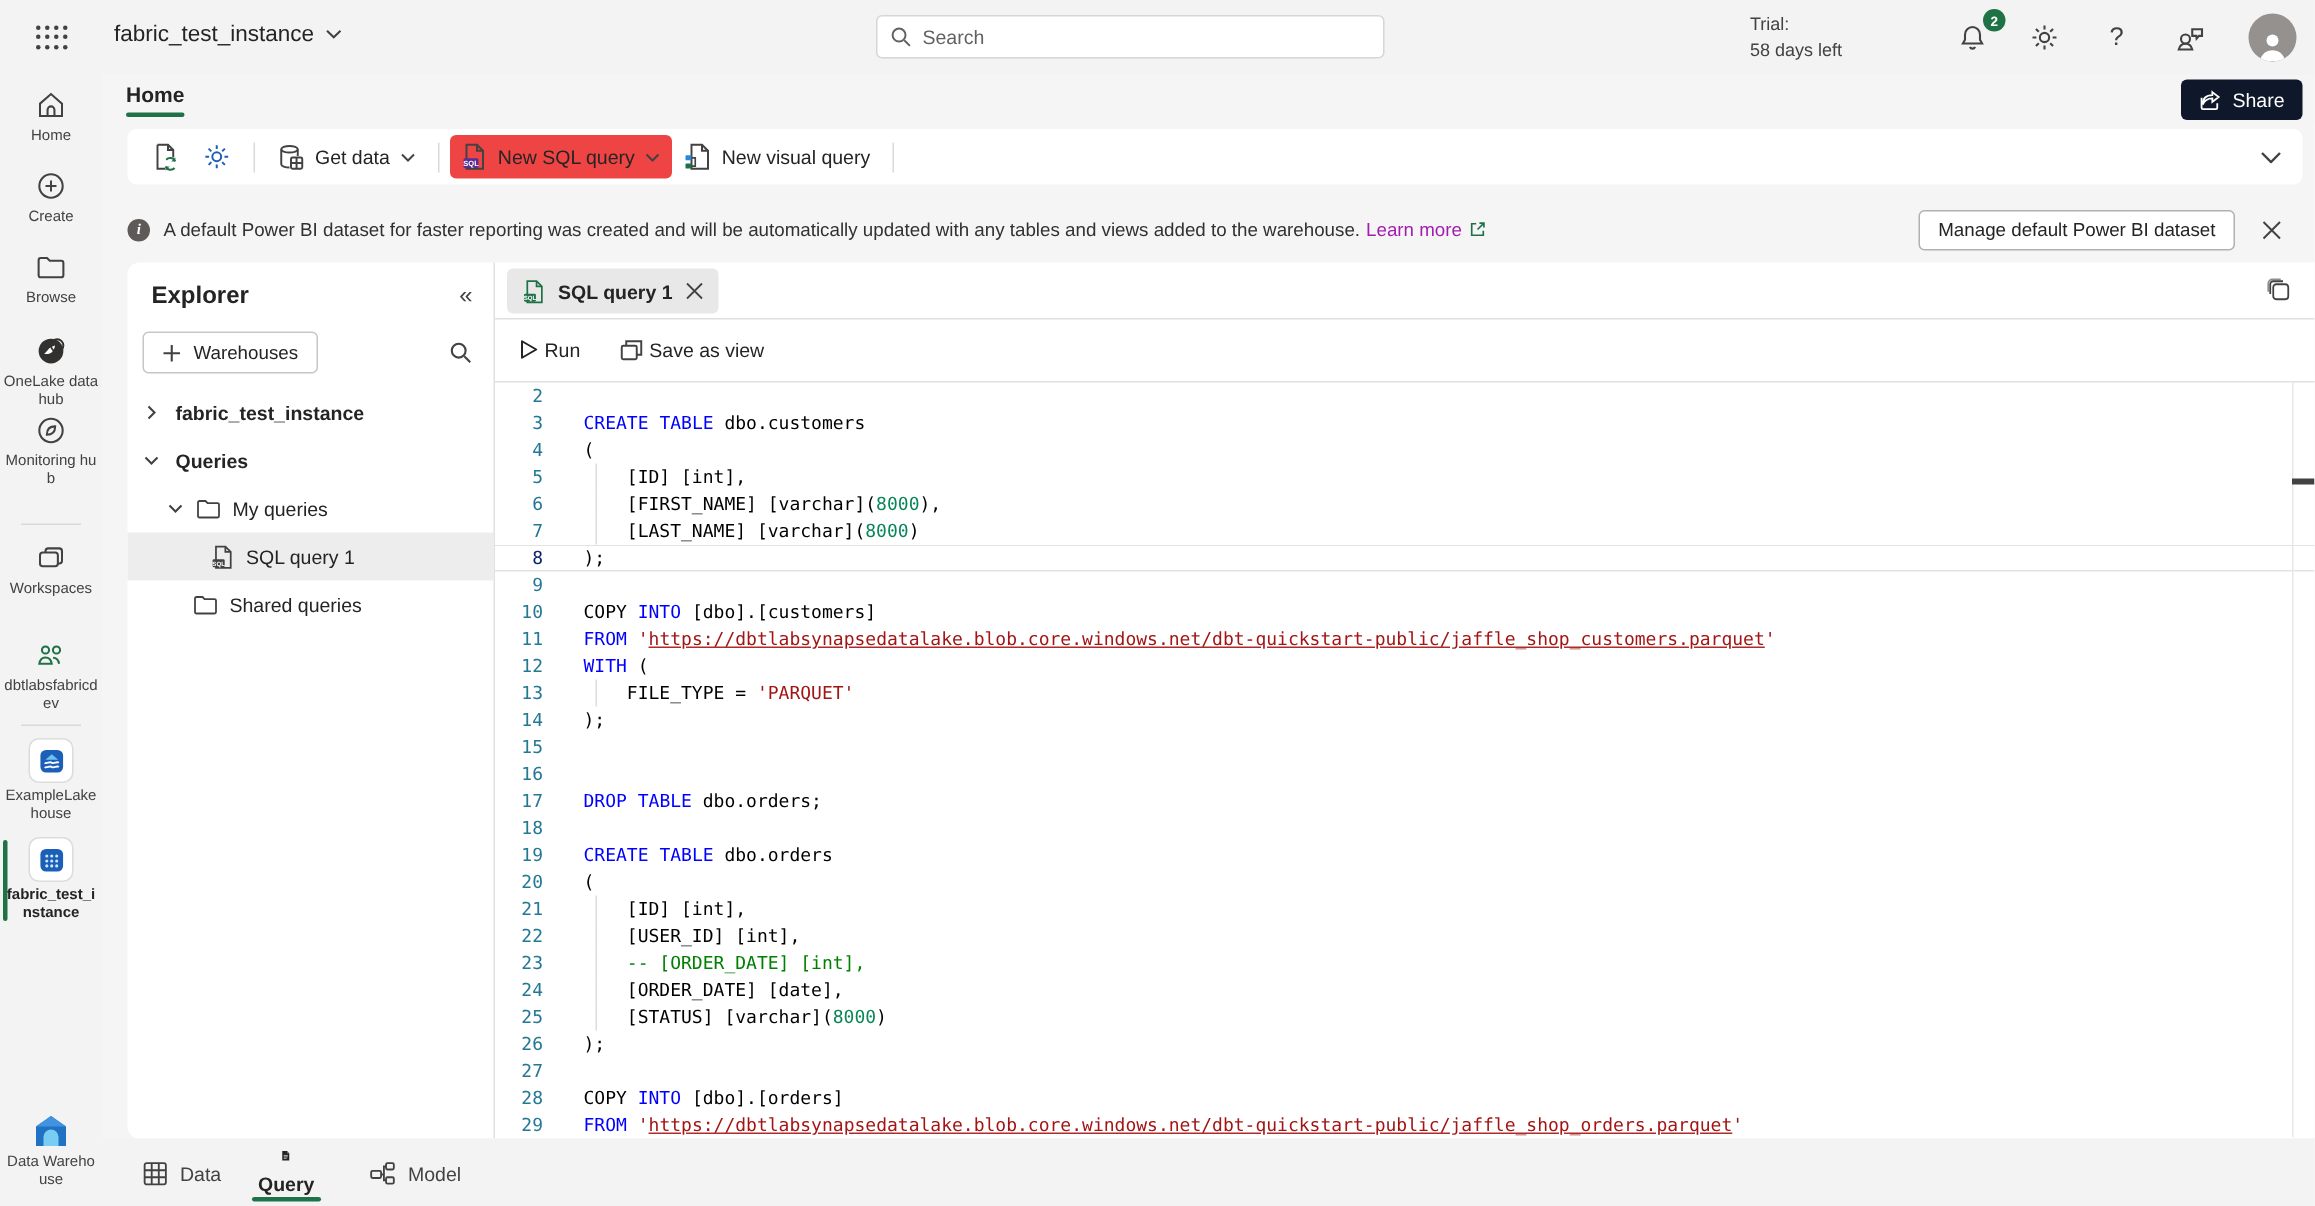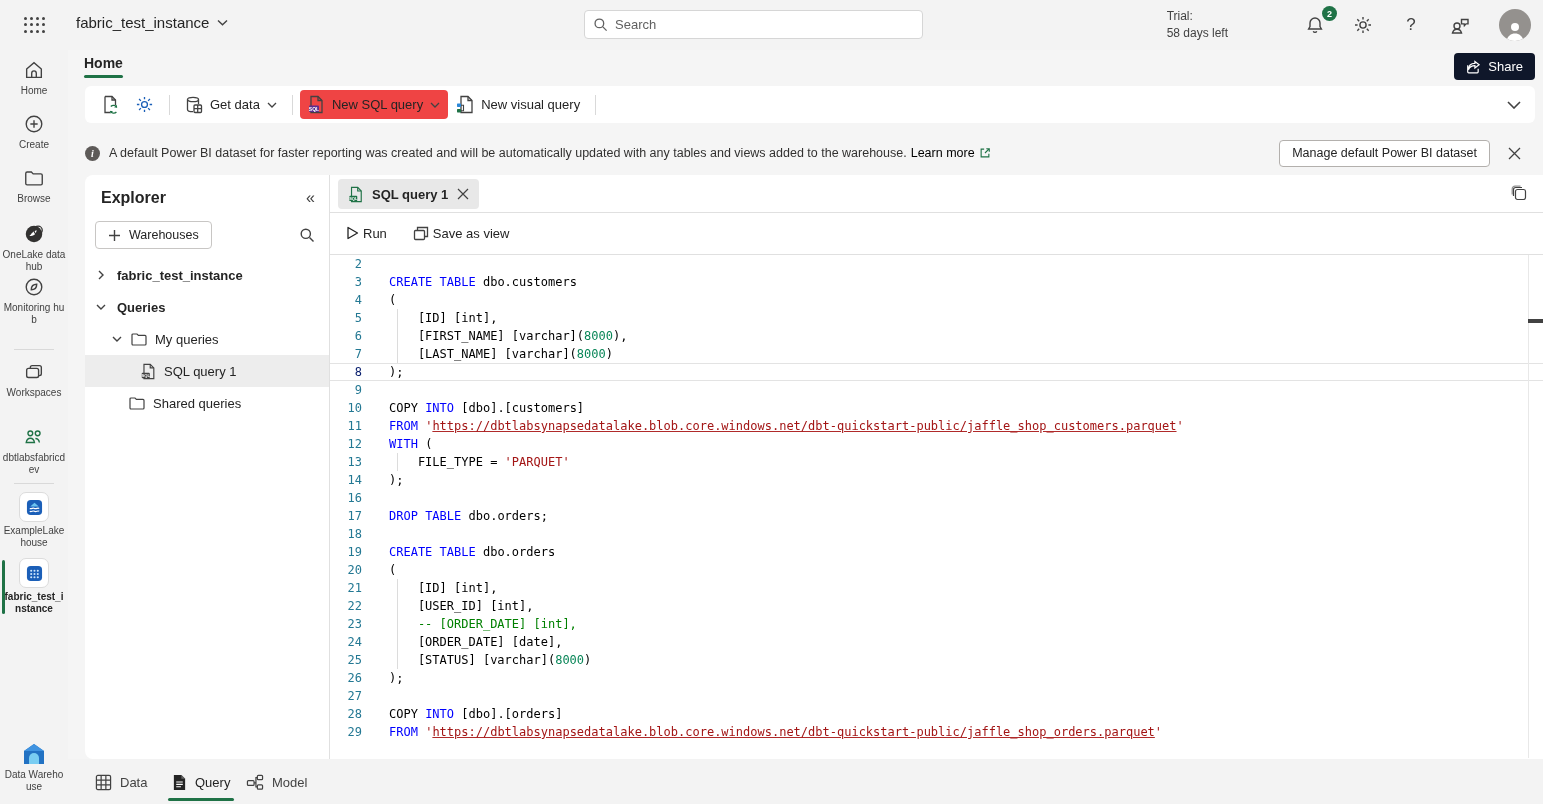--- a/index.html
+++ b/index.html
@@ -61,21 +61,21 @@
   .tb-btn.pressed { background:#ef4444; }
   .tb-sep { width:1px; height:20px; background:#d9d9d9; margin:0 7px; }
   #tb-collapse { margin-left:auto; margin-right:6px; cursor:pointer; }
 
   
   #banner { position:absolute; left:85px; top:138px; width:1450px; height:30px; display:flex;
     align-items:center; font-size:12.5px; color:#323130; }
   #banner .info-ic { width:15px; height:15px; border-radius:50%; background:#5d5a58; color:#fff;
     font-size:10px; font-style:italic; font-weight:bold; display:flex; align-items:center;
     justify-content:center; margin-right:9px; font-family:"Liberation Serif", serif; }
-  #learn-more { color:#000000; margin-left:4px; display:flex; align-items:center; gap:4px; cursor:pointer; }
+  #learn-more { color:#a21caf; margin-left:4px; display:flex; align-items:center; gap:4px; cursor:pointer; }
   #manage-btn { margin-left:auto; height:27px; background:#fff; border:1px solid #b3b0ad; border-radius:4px;
     font-size:12.5px; color:#242424; padding:0 12px; cursor:pointer; font-family:"Liberation Sans", sans-serif; }
   #banner-close { margin:0 14px 0 18px; cursor:pointer; }
 
   
   #main { position:absolute; left:85px; top:175px; width:1458px; height:584px; background:#fff;
     border-radius:8px 0 0 8px; }
 
   
   #explorer { position:absolute; left:0; top:0; width:245px; height:584px; border-right:1px solid #e0e0e0; }
@@ -116,21 +116,21 @@
   .tk-k { color:#0000ff; } .tk-t { color:#000; } .tk-n { color:#098658; }
   .tk-s { color:#a31515; } .tk-c { color:#008000; }
   .tk-u { color:#a31515; text-decoration:underline; text-decoration-color:#b02a2a;margin-top:18px; }
   #ruler { position:absolute; right:0; top:0; width:15px; height:100%; border-left:1px solid #e8e8e8; }
   #ruler-marker { position:absolute; right:0; top:64px; width:15px; height:4px; background:#424242; }
 
   
   #bottombar { position:absolute; left:68px; top:759px; width:1475px; height:45px; background:#f3f3f3; }
   .btab { position:absolute; top:8px; height:30px; display:flex; align-items:center; gap:8px;
     font-size:13px; color:#424242; cursor:pointer; }
-  .btab.active { font-weight:normal; color:#242424; }
+  .btab.active { font-weight:bold; color:#242424;flex-direction:column; }
   .btab.active::after { content:""; position:absolute; left:-4px; right:-4px; bottom:-4px; height:3px;
     background:#1f7246; border-radius:2px; }
 </style>
 </head>
 <body>
 
 <nav id="rail">
   <div class="waffle">
     <i></i>
       <i></i>
@@ -494,20 +494,21 @@
           <div class="cl g"><span class="ln">5</span><span class="ct"><span class="tk-t">    [ID] [int],</span></span></div>
           <div class="cl g"><span class="ln">6</span><span class="ct"><span class="tk-t">    [FIRST_NAME] [varchar](</span><span class="tk-n">8000</span><span class="tk-t">),</span></span></div>
           <div class="cl g"><span class="ln">7</span><span class="ct"><span class="tk-t">    [LAST_NAME] [varchar](</span><span class="tk-n">8000</span><span class="tk-t">)</span></span></div>
           <div class="cl cur"><span class="ln">8</span><span class="ct"><span class="tk-t">);</span></span></div>
           <div class="cl"><span class="ln">9</span><span class="ct"></span></div>
           <div class="cl"><span class="ln">10</span><span class="ct"><span class="tk-t">COPY </span><span class="tk-k">INTO</span><span class="tk-t"> [dbo].[customers]</span></span></div>
           <div class="cl"><span class="ln">11</span><span class="ct"><span class="tk-k">FROM</span><span class="tk-t"> </span><span class="tk-s">'</span><span class="tk-u">https://dbtlabsynapsedatalake.blob.core.windows.net/dbt-quickstart-public/jaffle_shop_customers.parquet</span><span class="tk-s">'</span></span></div>
           <div class="cl"><span class="ln">12</span><span class="ct"><span class="tk-k">WITH</span><span class="tk-t"> (</span></span></div>
           <div class="cl g"><span class="ln">13</span><span class="ct"><span class="tk-t">    FILE_TYPE = </span><span class="tk-s">'PARQUET'</span></span></div>
           <div class="cl"><span class="ln">14</span><span class="ct"><span class="tk-t">);</span></span></div>
+          <div class="cl"><span class="ln">15</span><span class="ct"></span></div>
           <div class="cl"><span class="ln">16</span><span class="ct"></span></div>
           <div class="cl"><span class="ln">17</span><span class="ct"><span class="tk-k">DROP</span><span class="tk-t"> </span><span class="tk-k">TABLE</span><span class="tk-t"> dbo.orders;</span></span></div>
           <div class="cl"><span class="ln">18</span><span class="ct"></span></div>
           <div class="cl"><span class="ln">19</span><span class="ct"><span class="tk-k">CREATE</span><span class="tk-t"> </span><span class="tk-k">TABLE</span><span class="tk-t"> dbo.orders</span></span></div>
           <div class="cl"><span class="ln">20</span><span class="ct"><span class="tk-t">(</span></span></div>
           <div class="cl g"><span class="ln">21</span><span class="ct"><span class="tk-t">    [ID] [int],</span></span></div>
           <div class="cl g"><span class="ln">22</span><span class="ct"><span class="tk-t">    [USER_ID] [int],</span></span></div>
           <div class="cl g"><span class="ln">23</span><span class="ct"><span class="tk-c">    -- [ORDER_DATE] [int],</span></span></div>
           <div class="cl g"><span class="ln">24</span><span class="ct"><span class="tk-t">    [ORDER_DATE] [date],</span></span></div>
           <div class="cl g"><span class="ln">25</span><span class="ct"><span class="tk-t">    [STATUS] [varchar](</span><span class="tk-n">8000</span><span class="tk-t">)</span></span></div>

